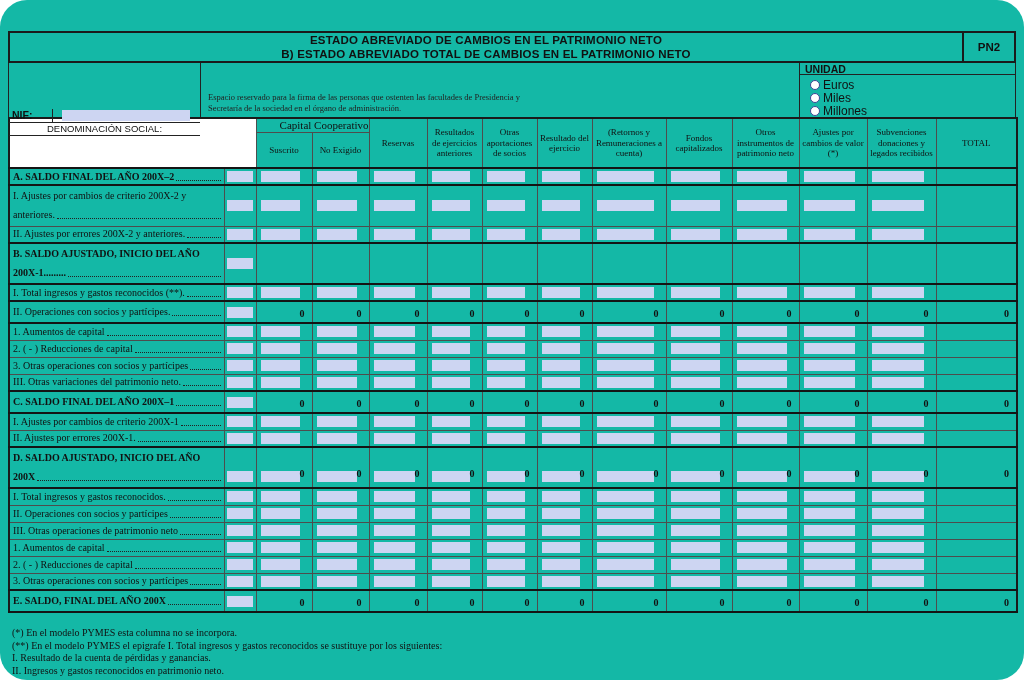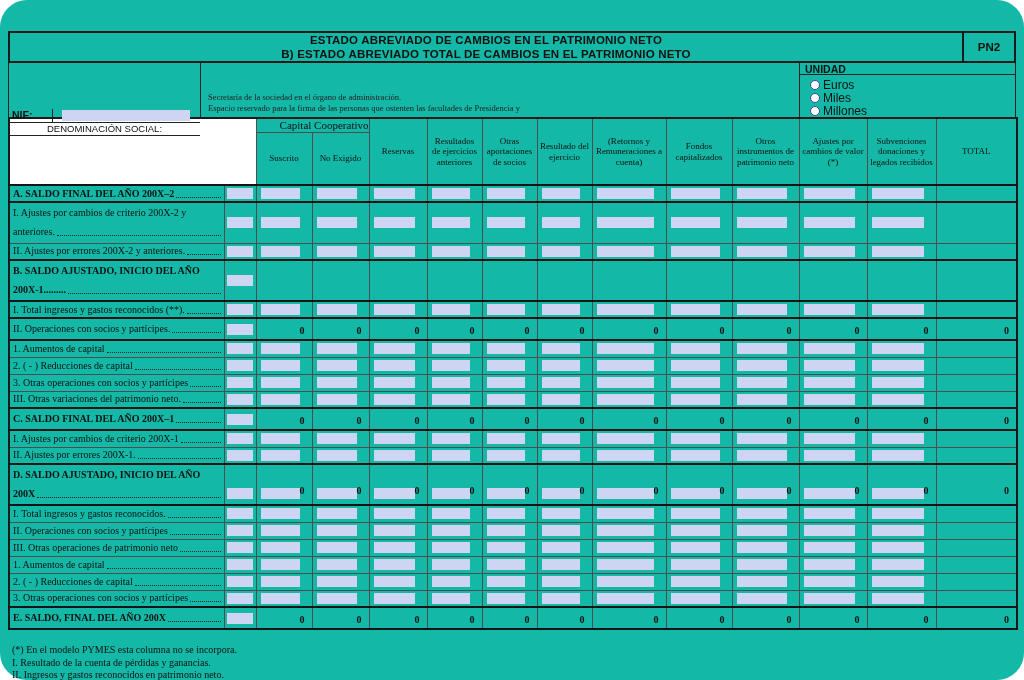--- a/index.html
+++ b/index.html
@@ -34,21 +34,21 @@
   .radio{width:8px;height:8px;border:1.5px solid #3f4796;border-radius:50%;background:#fff;
          display:inline-block;margin-right:3px;flex:0 0 auto;}
   .opt span.olbl{font-size:12px;line-height:10px;}
 
   
   table{border-collapse:collapse;table-layout:fixed;width:1008px;border:2px solid #1a1a1a;
         font-family:"Liberation Serif",serif;}
   th,td{border:1px solid #4d4d4d;box-sizing:border-box;}
   th{font-weight:normal;font-size:9px;line-height:10.5px;text-align:center;vertical-align:middle;padding:1px 2px;}
   th.group{height:14px;font-size:11px;padding:0;text-align:right;}
-  th.sub{height:53px;}
+  th.sub{height:36px;}
   th.corner{background:#fff;}
   tr.short{height:17px;}
   tr.tall{height:41px;}
   td.lbl{padding:1px 2px 1px 3px;vertical-align:middle;font-size:10px;line-height:12px;margin-left:44px;}
   .bold td.lbl{font-weight:bold;}
   tr.strong td{border-top:2px solid #141414;border-bottom:2px solid #141414;}
   .l1{white-space:nowrap;margin-bottom:7px;}
   .l2{display:flex;align-items:flex-end;}
   .l2 .txt{white-space:nowrap;}
   .leader{flex:1 1 auto;min-width:3px;border-bottom:1px dotted #222;margin:0 1px 2px 2px;}
@@ -81,22 +81,22 @@
     <div class="left-ids">
       <div class="nif-row">
         <div class="nif-lab">NIF:</div>
         <div class="nif-field"></div>
       </div>
       <div class="den-row">DENOMINACIÓN SOCIAL:</div>
       <div class="den-field"></div>
     </div>
     <div class="sig">
       <div class="sig-text">
+        <div>Espacio reservado para la firma de las personas que ostenten las facultades de Presidencia y</div>
         <div>Secretaría de la sociedad en el órgano de administración.</div>
-        <div>Espacio reservado para la firma de las personas que ostenten las facultades de Presidencia y</div>
       </div>
     </div>
     <div class="unidad">
       <div class="unidad-h">UNIDAD</div>
       <div class="opts">
         <div class="opt">
           <span class="radio"></span>
           <span class="olbl">Euros</span>
         </div>
         <div class="opt">
@@ -985,17 +985,18 @@
           <td class="dc"><span class="zv">0</span></td>
           <td class="dc"><span class="zv">0</span></td>
           <td class="dc"><span class="zv">0</span></td>
           <td class="dc"><span class="zv">0</span></td>
         </tr>
       </tbody>
   </table>
 
   <div class="notes">
     <div>(*) En el modelo PYMES esta columna no se incorpora.</div>
+    <div>(**) En el modelo PYMES el epigrafe I. Total ingresos y gastos reconocidos se sustituye por los siguientes:</div>
     <div>I. Resultado de la cuenta de pérdidas y ganancias.</div>
     <div>II. Ingresos y gastos reconocidos en patrimonio neto.</div>
   </div>
 
 </div>
 
 </body></html>

